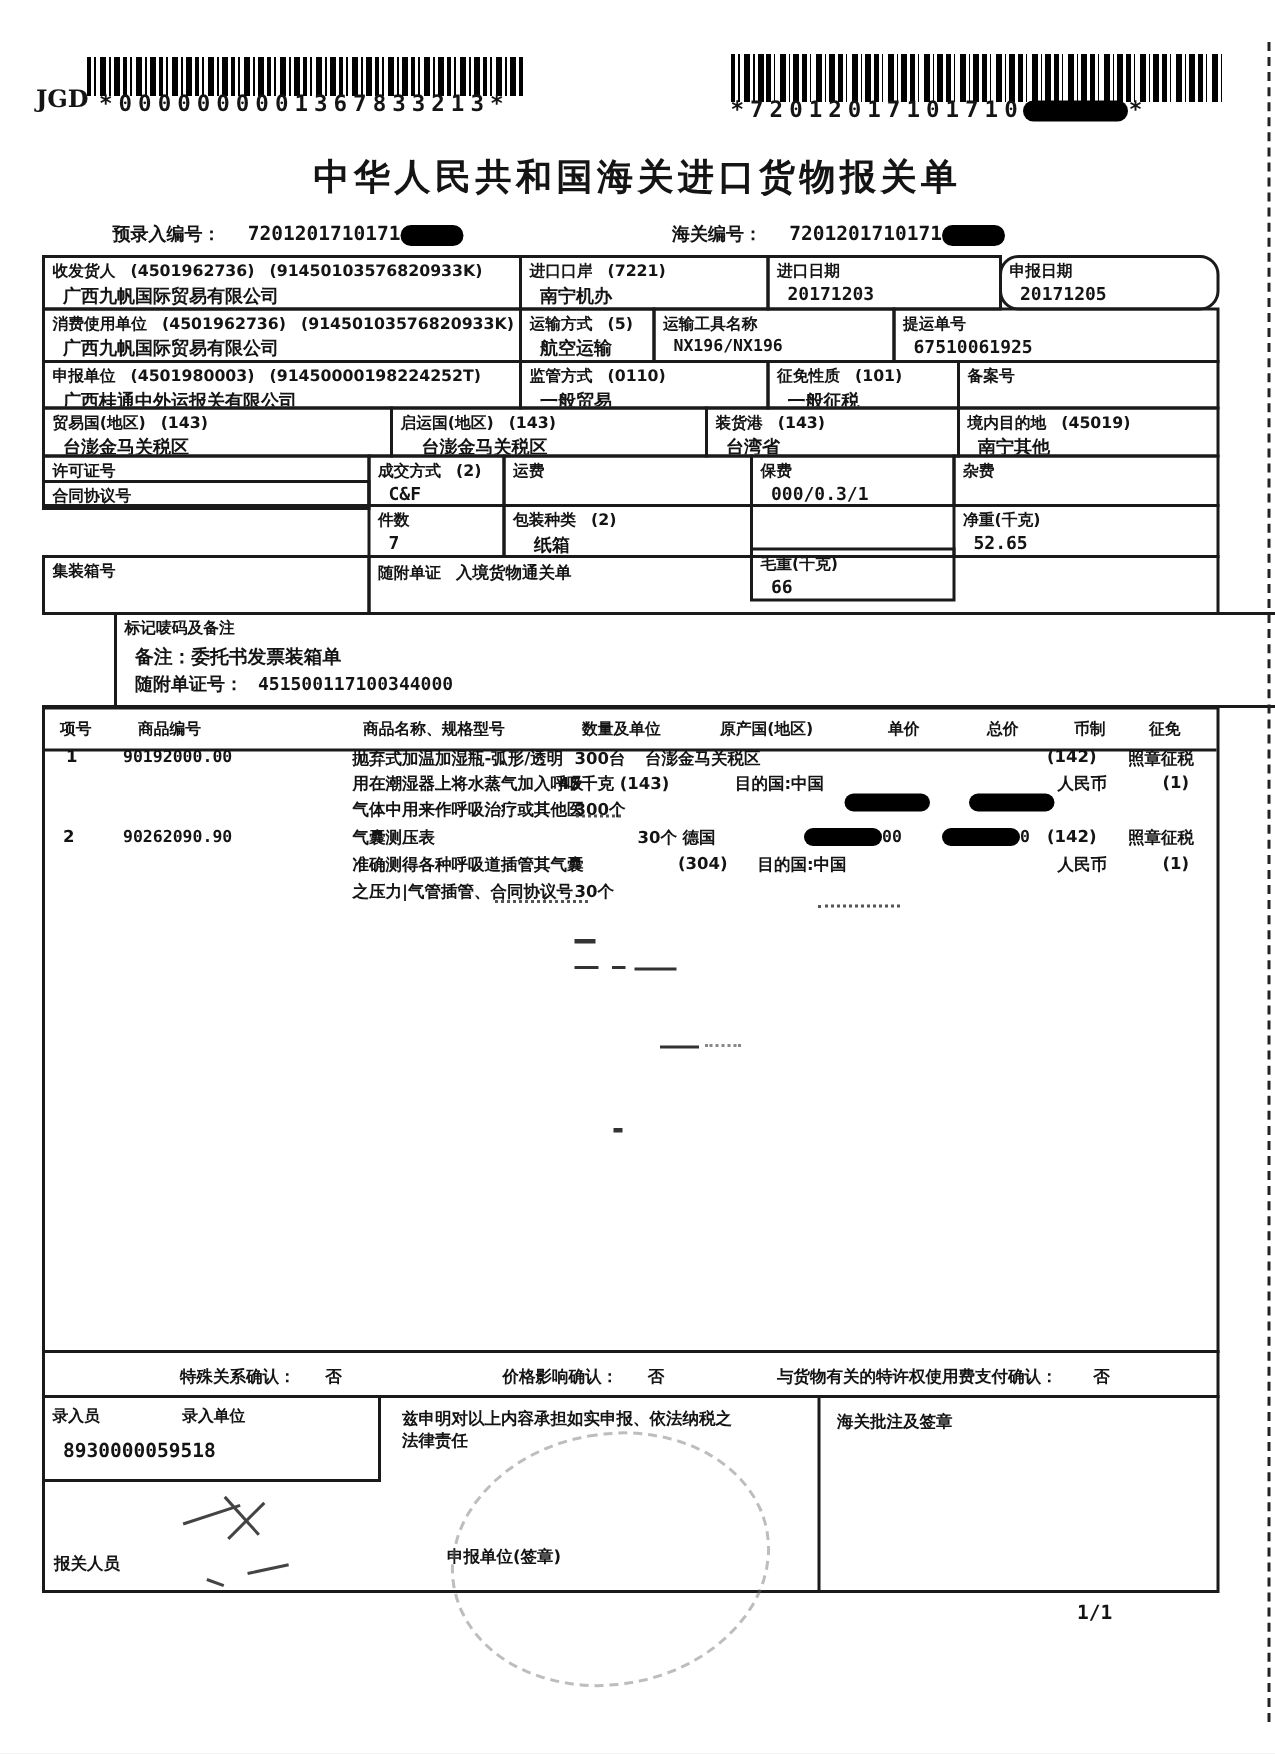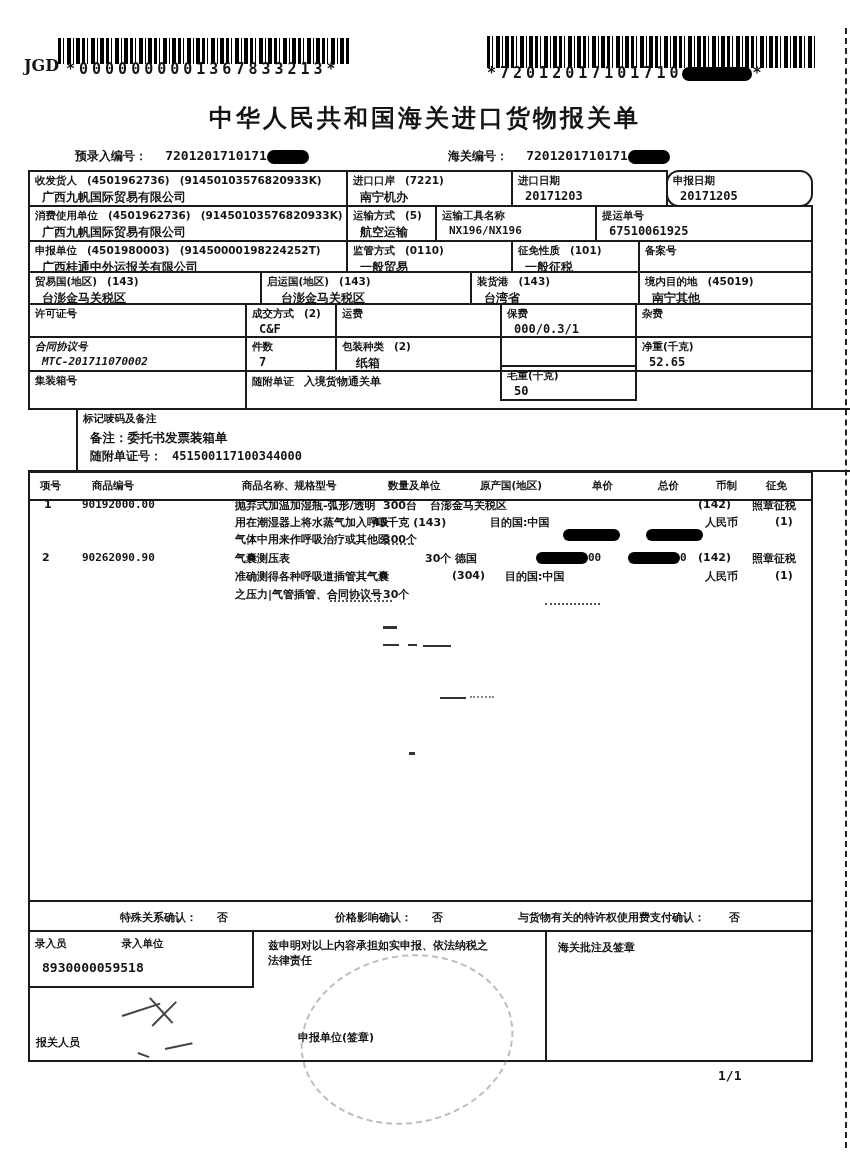--- a/index.html
+++ b/index.html
@@ -130,35 +130,35 @@
     <div class="lab">运费</div>
   </div>
   <div class="cell" style="left:500px;top:303px;width:137px;height:35px;">
     <div class="lab">保费</div>
     <div class="val num">000/0.3/1</div>
   </div>
   <div class="cell" style="left:635px;top:303px;width:178px;height:35px;">
     <div class="lab">杂费</div>
   </div>
 
-  <div class="cell" style="left:28px;top:336px;width:219px;height:36px;font-style:italic;">
+  <div class="cell" style="left:28px;top:320px;width:219px;height:20px;">
     <div class="lab">合同协议号</div>
     <div class="val num" style="font-size:11px;">MTC-201711070002</div>
   </div>
   <div class="cell" style="left:245px;top:336px;width:92px;height:36px;">
     <div class="lab">件数</div>
     <div class="val num">7</div>
   </div>
   <div class="cell" style="left:335px;top:336px;width:167px;height:36px;">
     <div class="lab"><span>包装种类</span><span class="code">(2)</span></div>
     <div class="val" style="padding-left:14px;">纸箱</div>
   </div>
   <div class="cell" style="left:500px;top:336px;width:137px;height:36px;margin-top:29px;">
     <div class="lab">毛重(千克)</div>
-    <div class="val num">50</div>
+    <div class="val num">66</div>
   </div>
   <div class="cell" style="left:635px;top:336px;width:178px;height:36px;">
     <div class="lab">净重(千克)</div>
     <div class="val num">52.65</div>
   </div>
 
   <div class="cell" style="left:28px;top:370px;width:219px;height:40px;">
     <div class="lab">集装箱号</div>
   </div>
   <div class="cell" style="left:245px;top:370px;width:568px;height:40px;">

